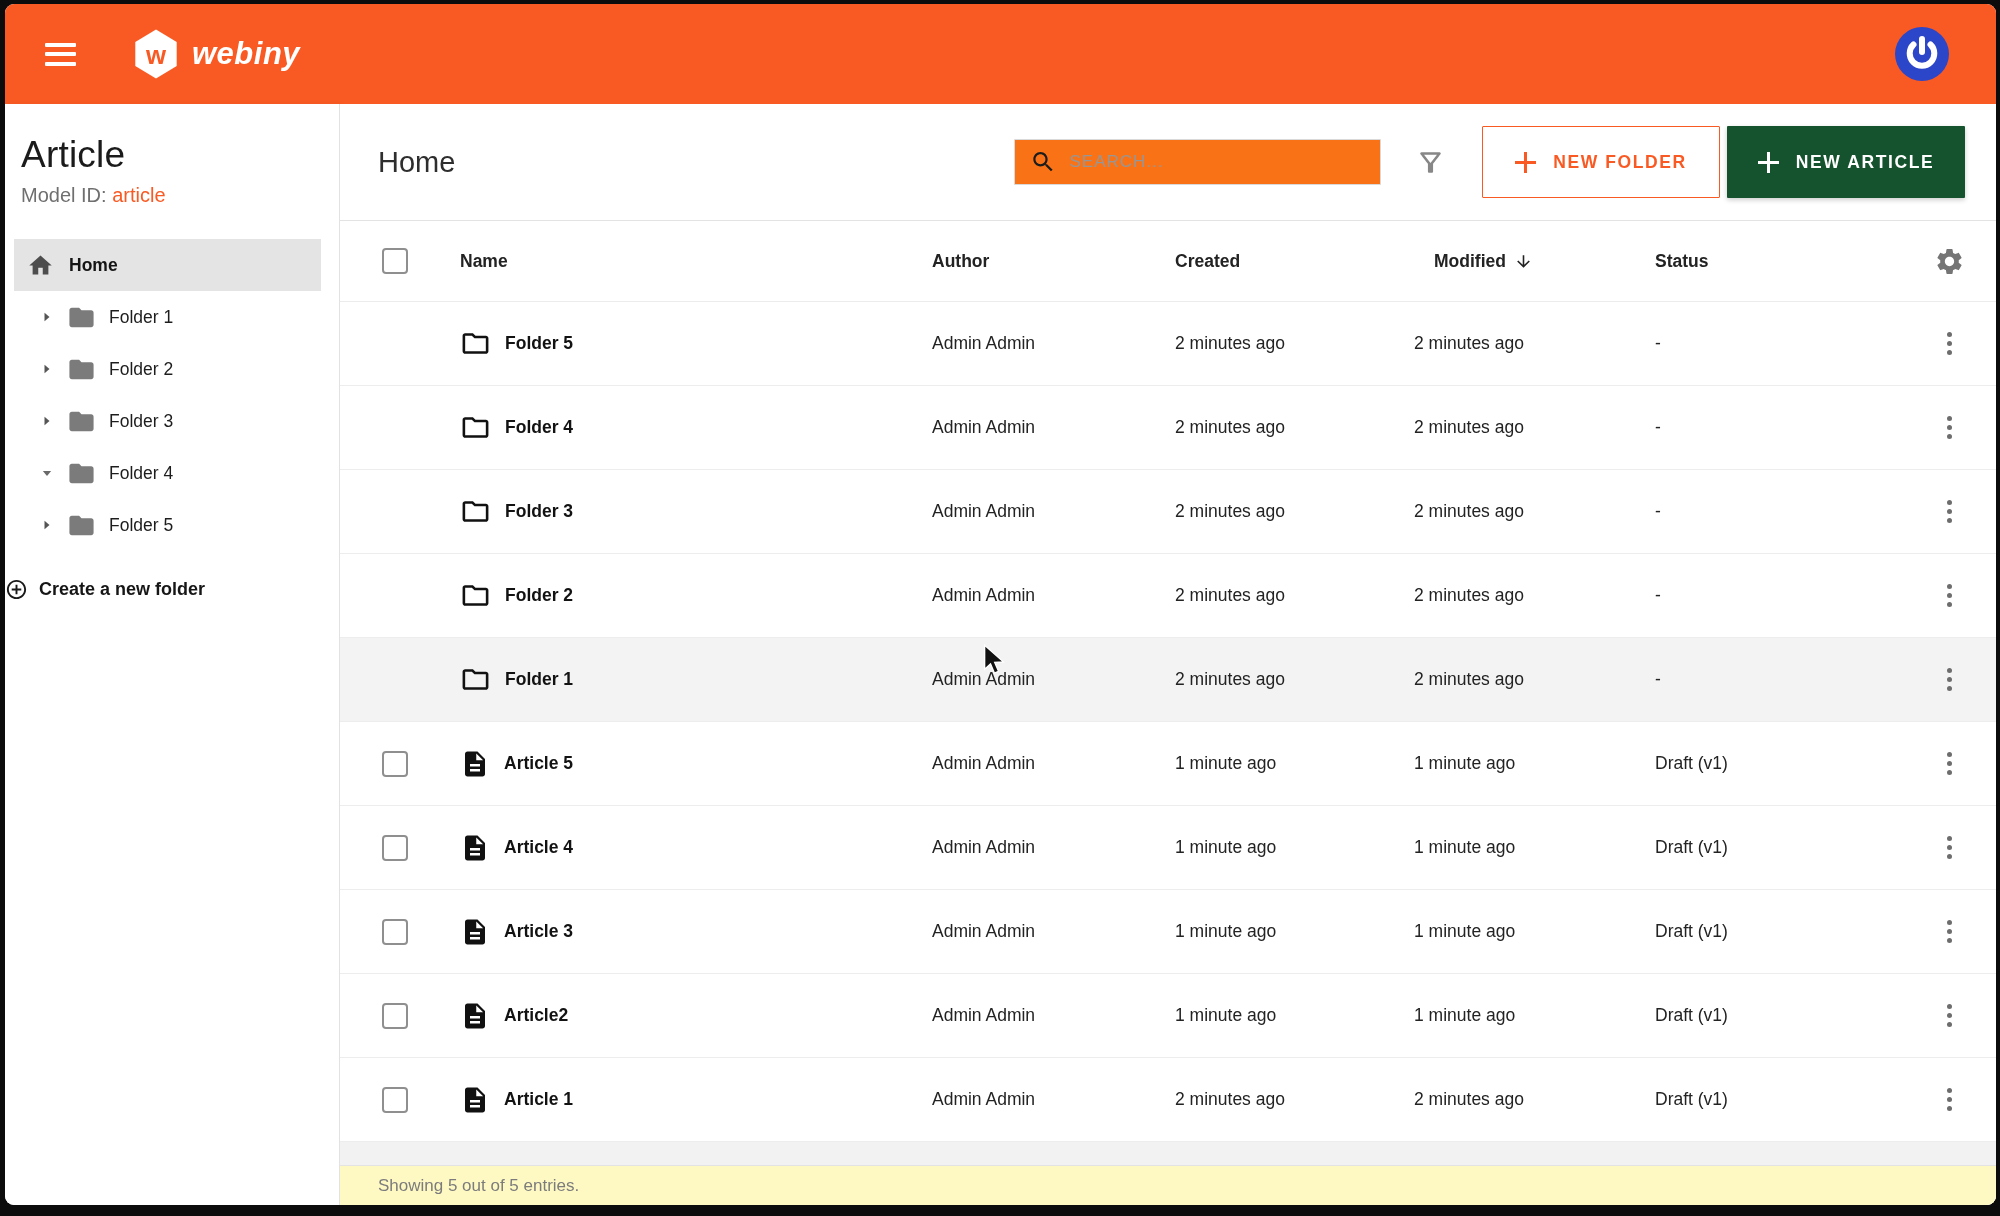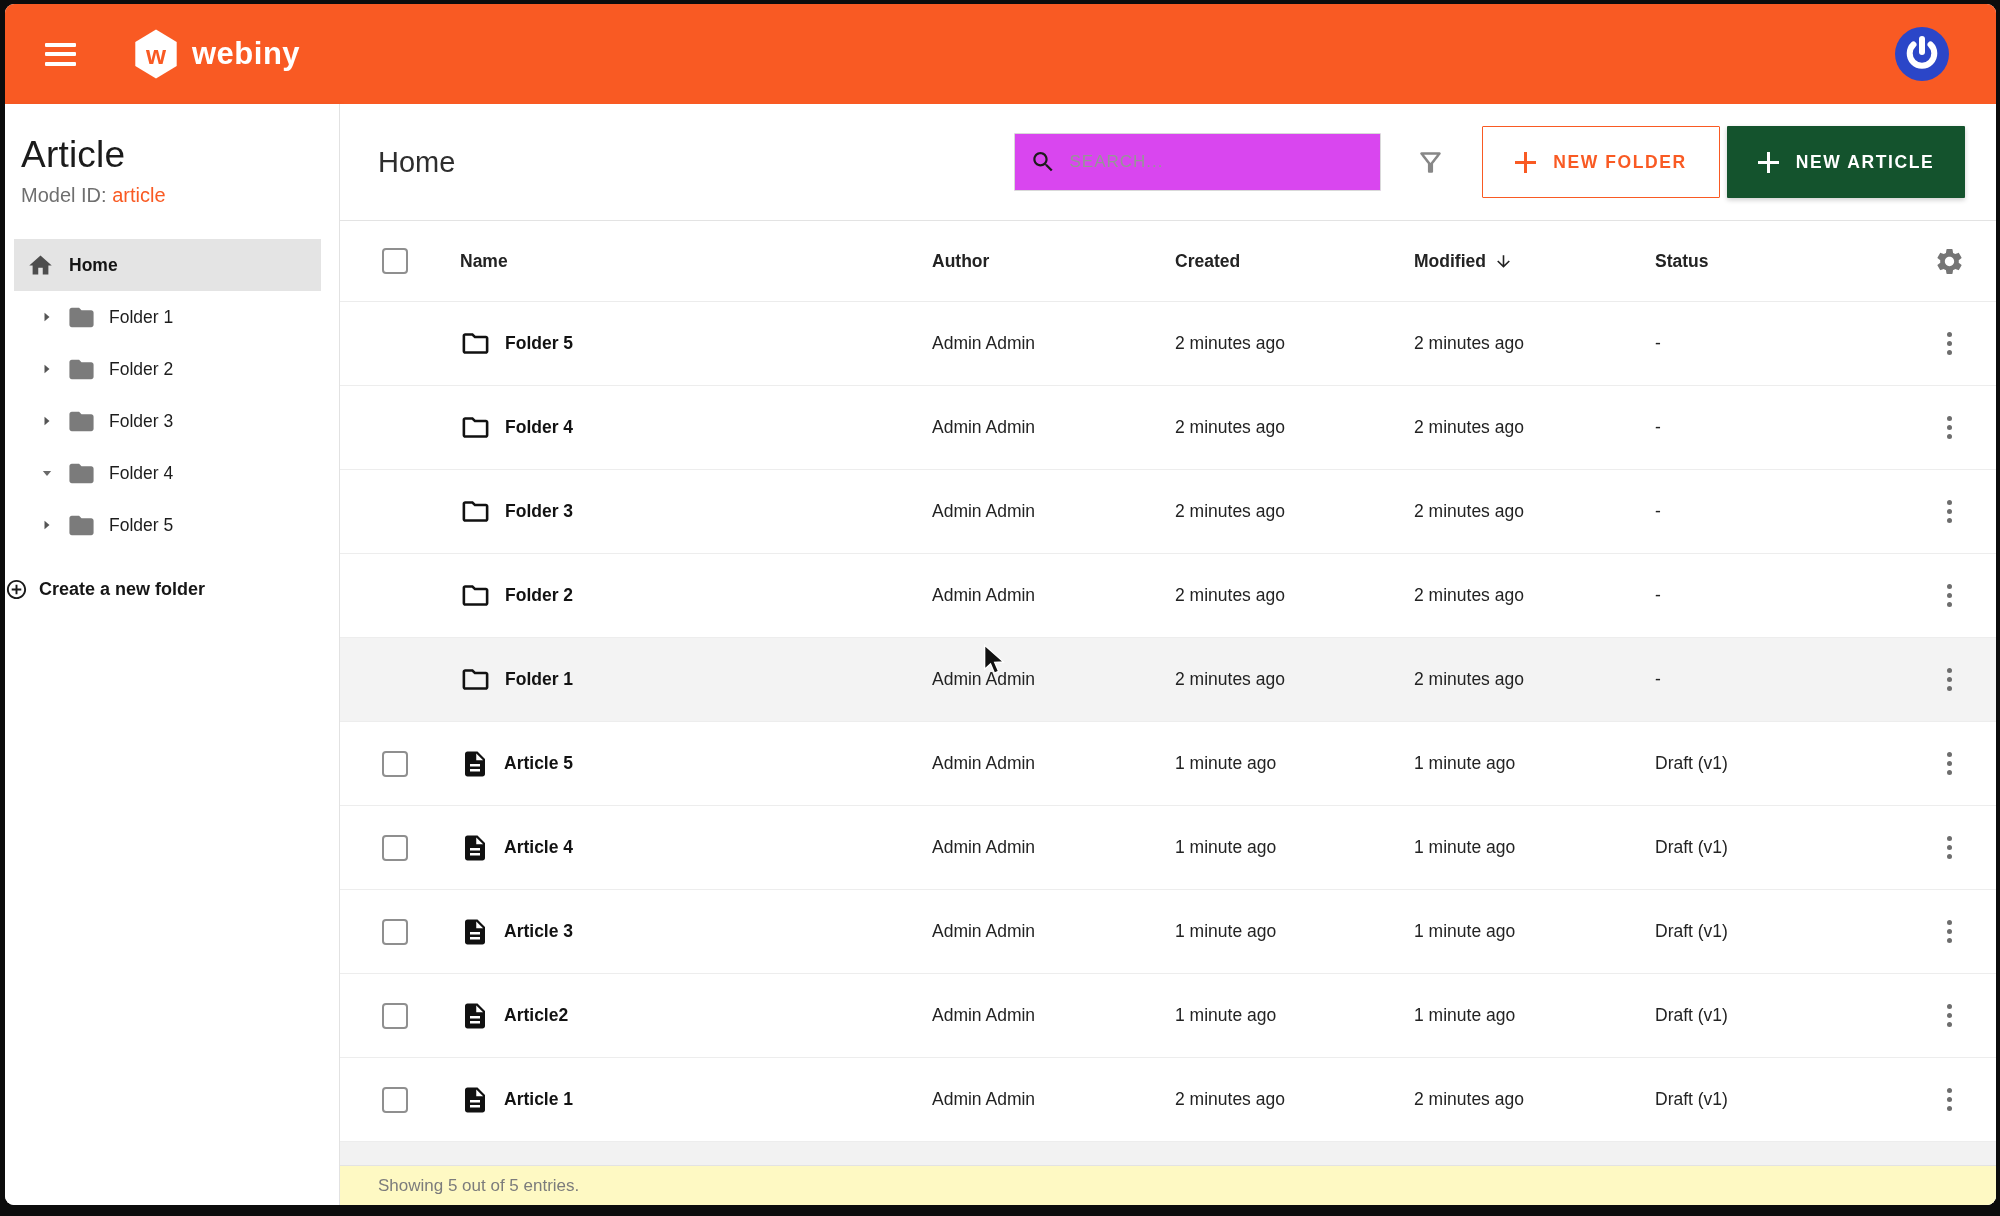--- a/index.html
+++ b/index.html
@@ -7,21 +7,21 @@
     font-family:"Liberation Sans","DejaVu Sans",sans-serif; }
   .app { position:absolute; left:5px; top:4px; width:1991px; height:1201px;
     background:#fff; border-radius:9px; overflow:hidden; display:flex; flex-direction:column; }
 
   
   .appbar { height:100px; flex:0 0 100px; background:#f95a23; display:flex; align-items:center;
     padding:0 46px 0 40px; }
   .hamburger { width:31px; height:23px; display:flex; flex-direction:column; justify-content:space-between; cursor:pointer; }
   .hamburger i { display:block; height:4px; background:#fff; border-radius:1px; }
   .logo { margin-left:57px; display:flex; align-items:center; gap:13px; }
-  .wordmark { font-size:31px; font-weight:700; color:#fff; letter-spacing:.5px; }
+  .wordmark { font-size:31px; font-weight:700; color:#fff; letter-spacing:.5px;font-style:italic; }
   .avatar { margin-left:auto; width:56px; height:56px; border-radius:50%; cursor:pointer; }
 
   
   .shell { flex:1; display:flex; min-height:0; }
 
   
   aside { width:335px; flex:0 0 335px; border-right:1px solid #e2e2e2;
     box-shadow:2px 0 6px rgba(0,0,0,.04); display:flex; flex-direction:column; padding-top:30px; background:#fff; }
   .side-title { margin-left:16px; font-size:37px; font-weight:400; color:#1b1b1b; letter-spacing:.2px; }
   .model-id { margin:8px 0 0 16px; font-size:20px; color:#6f6f6f; }
@@ -35,41 +35,41 @@
   .create-folder { height:52px; margin-top:12px; display:flex; align-items:center; 
     gap:11px; font-size:18px; font-weight:700; color:#161616; cursor:pointer; }
   .side-spacer { flex:1; }
   .trash-row { height:81px; flex:0 0 81px; border-top:1px solid #e2e2e2; display:flex; align-items:center;
     padding-left:36px; gap:17px; font-size:17.5px; font-weight:600; color:#222; cursor:pointer; }
 
   
   main { flex:1; display:flex; flex-direction:column; min-width:0; background:#fff; }
   .topbar { height:116px; flex:0 0 116px; display:flex; align-items:center; padding:0 31px 0 38px; }
   .page-h1 { font-size:29px; font-weight:400; color:#2e2e2e; }
-  .search { margin-left:auto; width:367px; height:58px; border:1px solid #d9d9d9; border-radius:1px;
-    display:flex; align-items:center; padding:0 14px 0 15px; gap:13px; background:#d946ef;justify-content:center; }
+  .search { margin-left:auto; width:367px; height:46px; border:1px solid #d9d9d9; border-radius:1px;
+    display:flex; align-items:center; padding:0 14px 0 15px; gap:13px; background:#f97316;justify-content:center; }
   .search input { border:0; outline:0; width:100%; font-size:17px; letter-spacing:1px; color:#333;
     font-family:"Liberation Sans","DejaVu Sans",sans-serif; background:transparent; }
   .search input::placeholder { color:#969696; }
   .filter-btn { margin-left:33px; width:32px; height:32px; display:flex; align-items:center; justify-content:center; cursor:pointer; }
   .btn { height:72px; width:238px; display:flex; align-items:center; justify-content:center; gap:17px;
     font-size:17.5px; font-weight:600; letter-spacing:1.6px; border-radius:1px; cursor:pointer;
     font-family:"Liberation Sans","DejaVu Sans",sans-serif; }
   .btn-outline { margin-left:36px; background:#fff; border:1px solid #f95a23; color:#f95a23; }
   .btn-solid { margin-left:7px; background:#14532d; border:none; color:#fff; box-shadow:0 2px 5px rgba(0,0,0,.2); }
   .plus { position:relative; width:21px; height:21px; flex:0 0 21px; }
   .plus::before { content:""; position:absolute; left:9px; top:0; width:3px; height:21px; background:currentColor; }
   .plus::after  { content:""; position:absolute; top:9px; left:0; height:3px; width:21px; background:currentColor; }
 
   
   .grid-row { display:grid; grid-template-columns:80px 472px 243px 239px 241px 247px 1fr;
     align-items:center; padding-left:40px; }
   .thead { height:82px; flex:0 0 82px; border-top:1px solid #e3e3e3; border-bottom:1px solid #ececec; }
   .th { font-size:17.5px; font-weight:600; color:#242424; }
-  .c-mod { display:flex; align-items:center; gap:8px; }
+  .c-mod { display:flex; align-items:center; gap:8px;margin-left:20px; }
   .trow { height:84px; flex:0 0 84px; border-bottom:1px solid #ededed; background:#fff; }
   .trow.hover { background:#f3f3f3; }
   .cell { font-size:17.5px; color:#232323; }
   .c-name { display:flex; align-items:center; gap:14px; min-width:0; }
   .row-title { font-weight:600; color:#121212; }
   .c-check { display:flex; align-items:center; }
   .checkbox { width:26px; height:26px; margin-left:2px; border:2px solid #8f8f8f; border-radius:4px; background:#fff; cursor:pointer; }
   .c-actions { display:flex; justify-content:center; }
   .kebab { display:flex; flex-direction:column; gap:4px; padding:6px; cursor:pointer; }
   .kebab i { width:5px; height:5px; border-radius:50%; background:#6d6d6d; }

